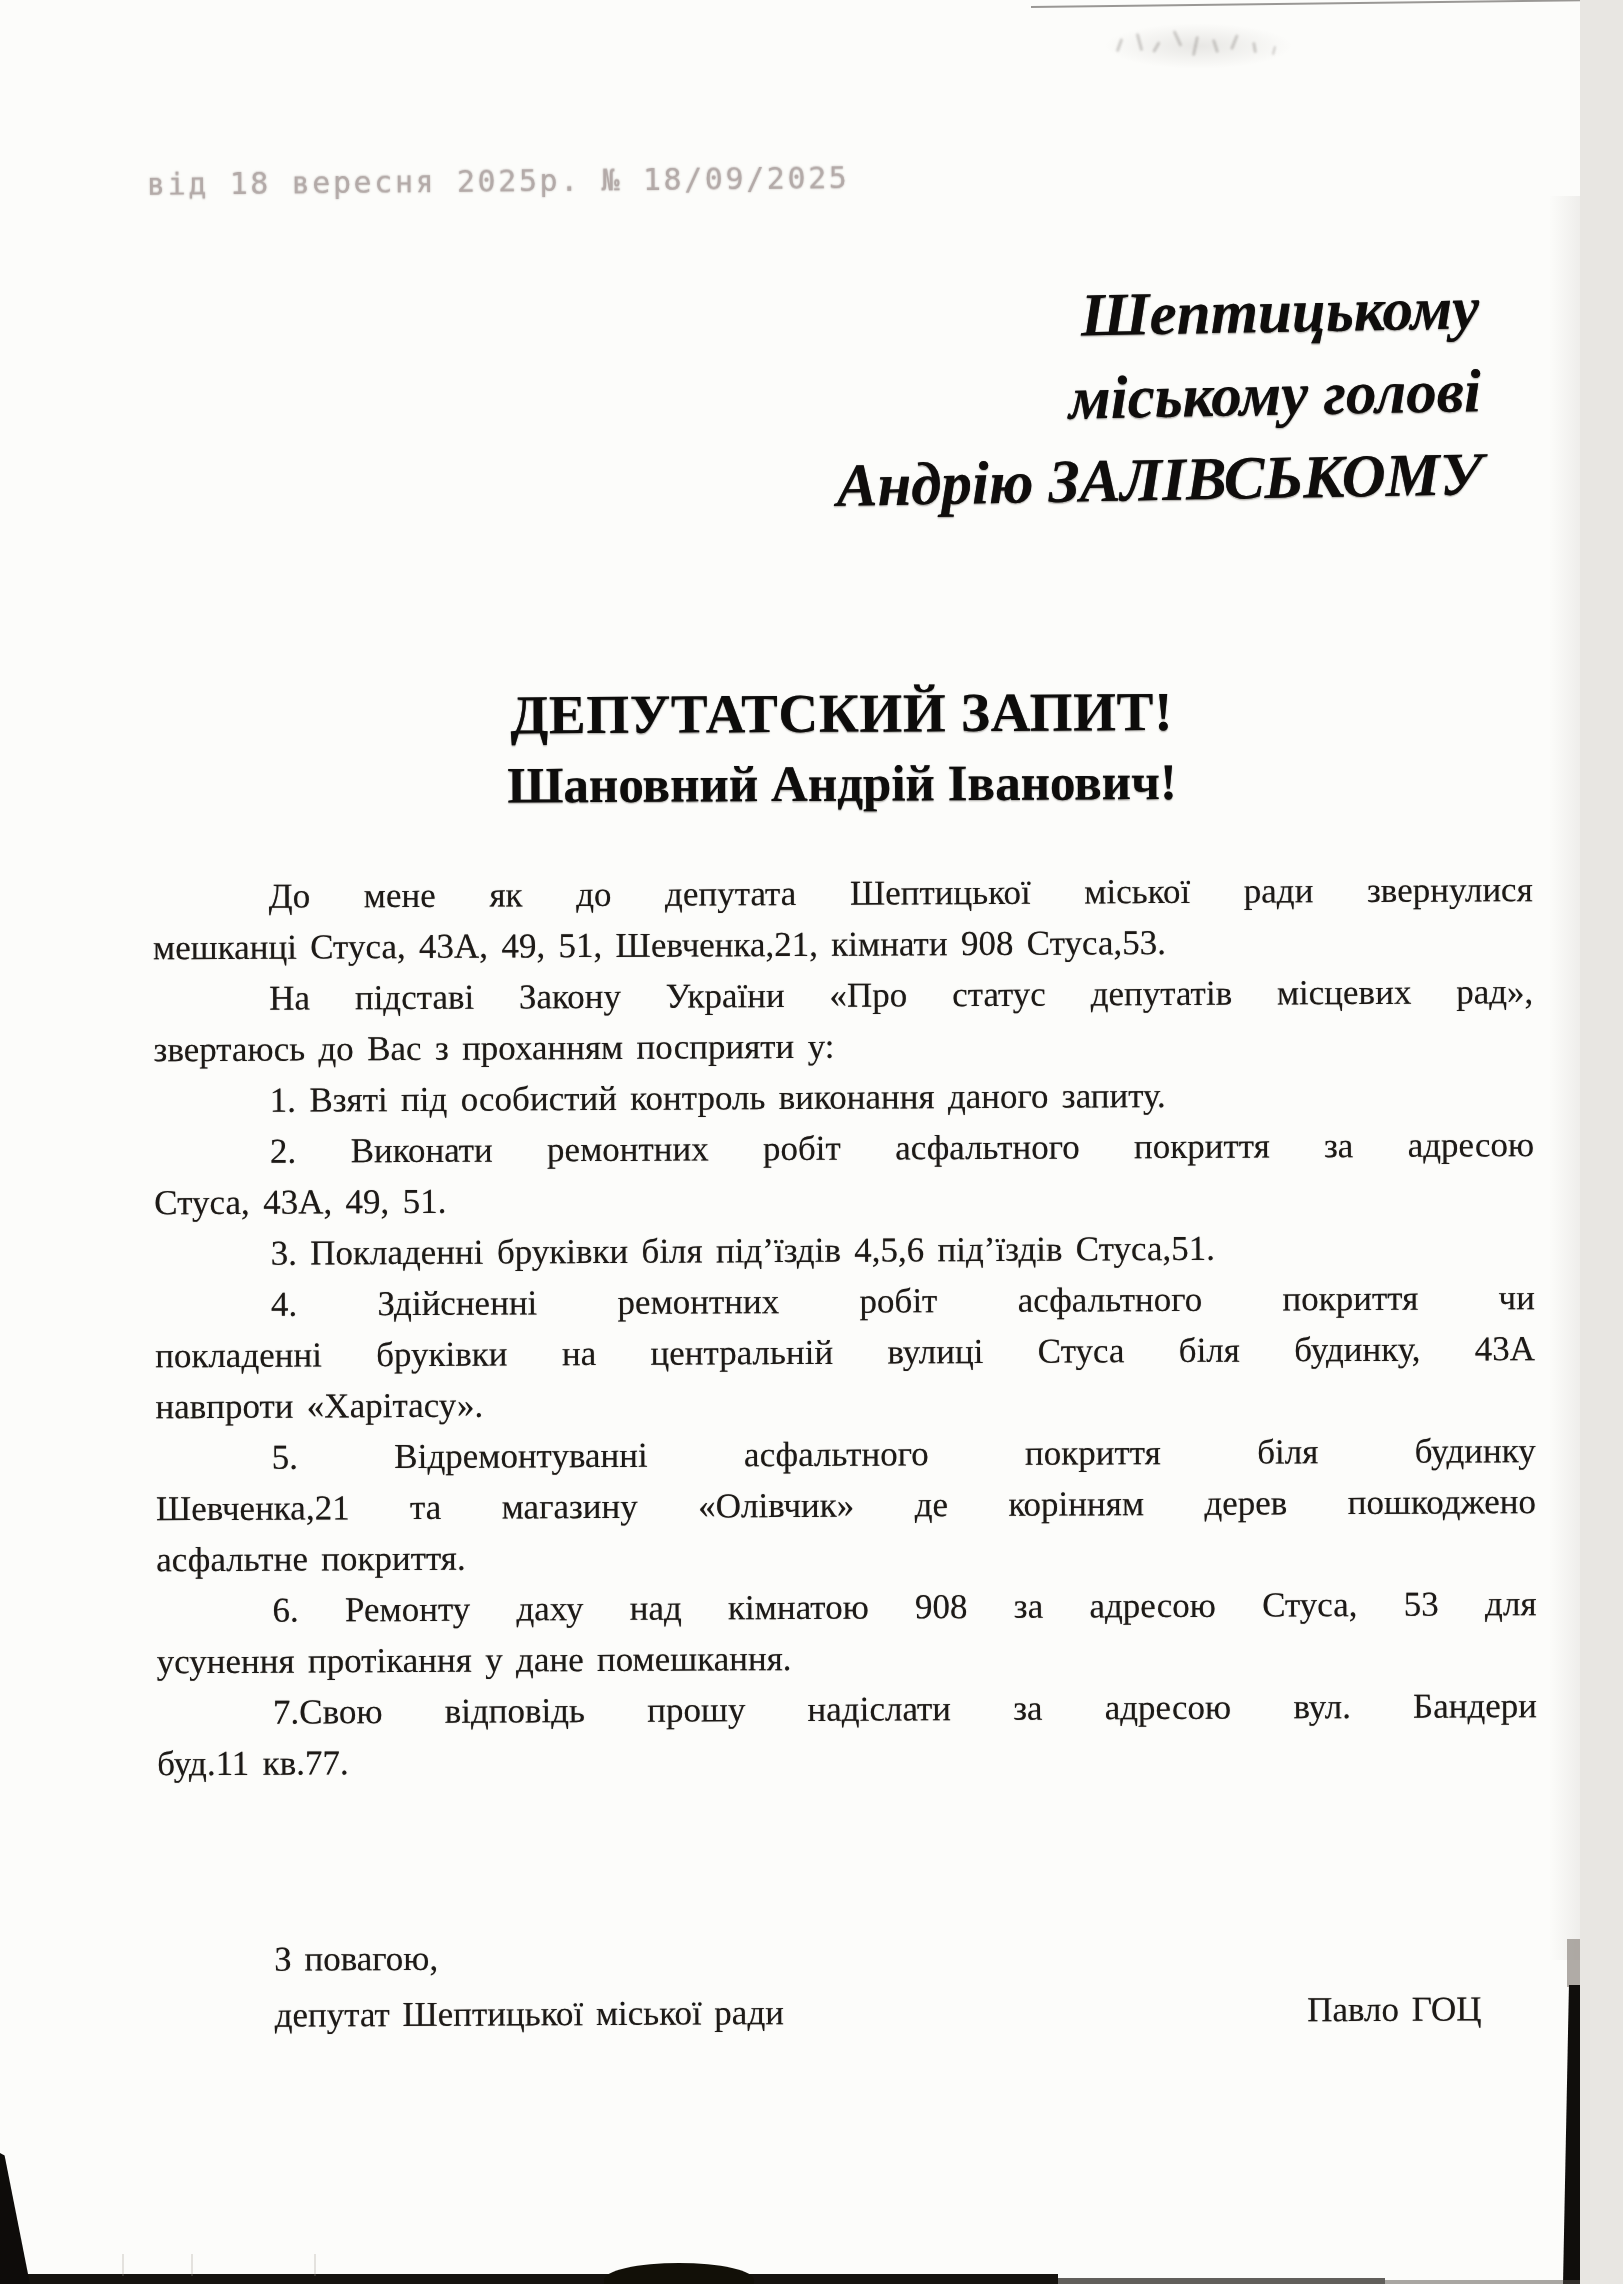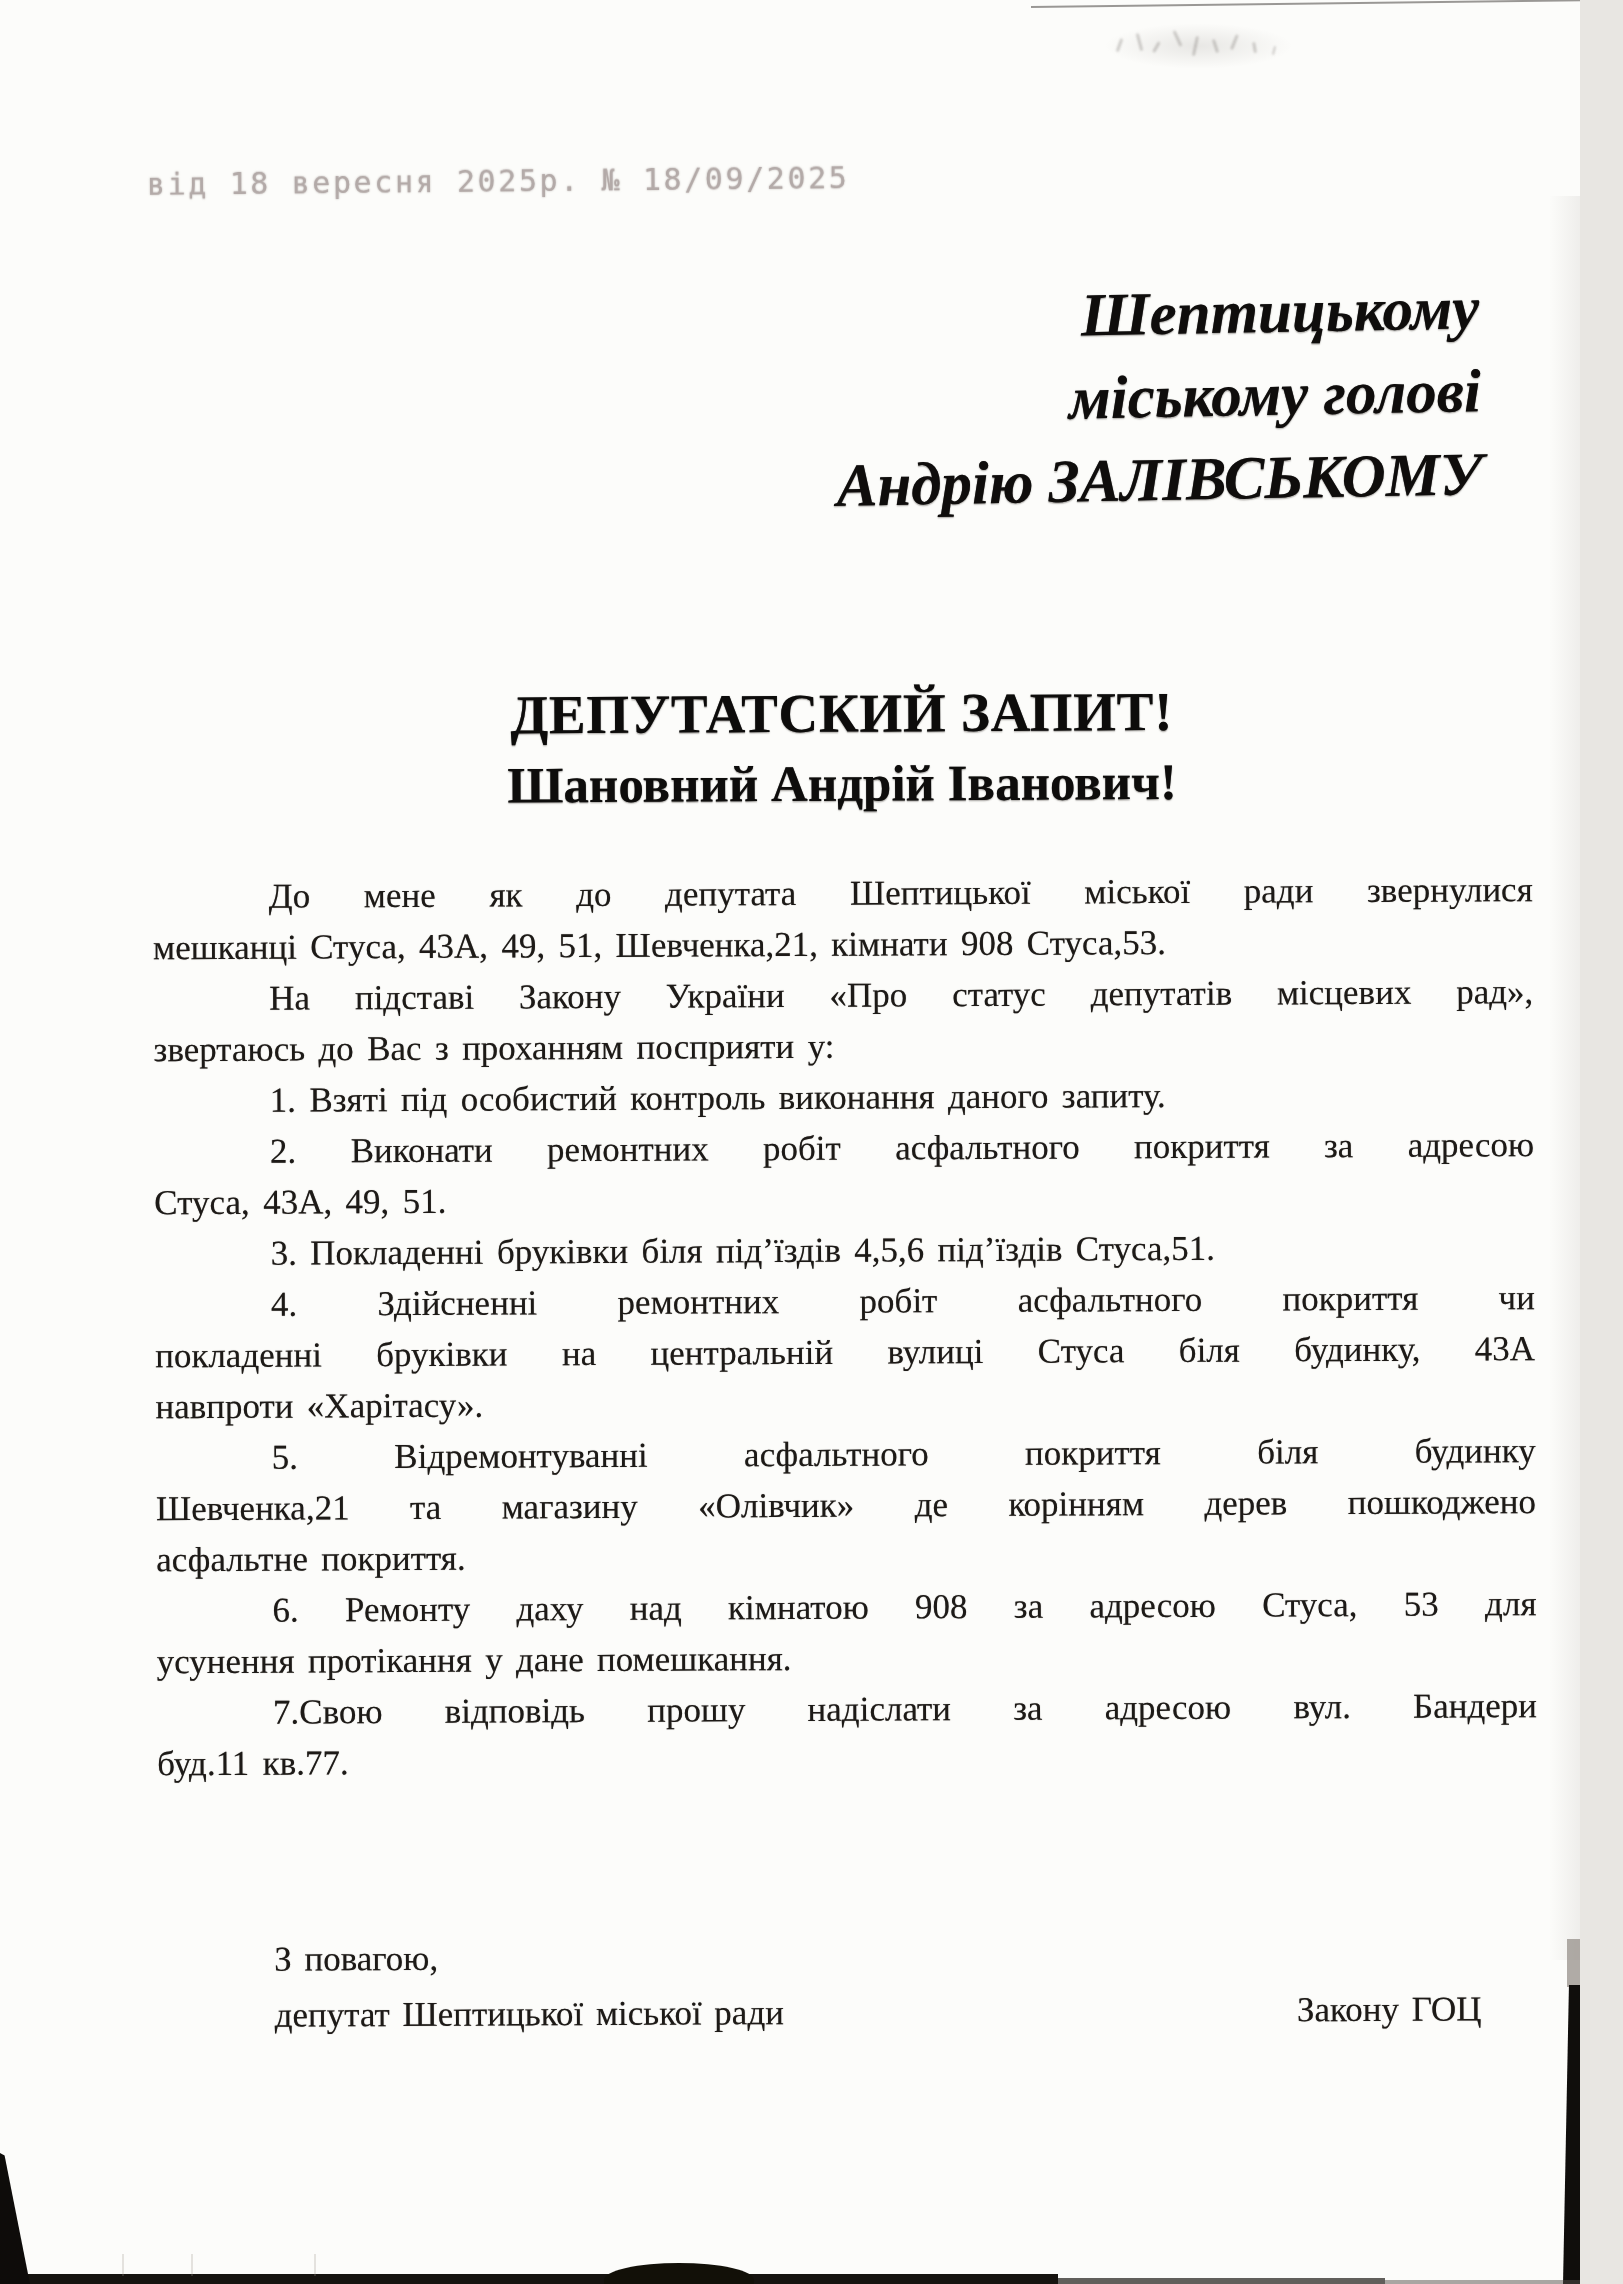--- a/index.html
+++ b/index.html
@@ -135,21 +135,21 @@
         <div class="line first just">6. Ремонту даху над кімнатою 908 за адресою Стуса, 53 для</div>
         <div class="line">усунення протікання у дане помешкання.</div>
         <div class="line first just">7.Свою відповідь прошу надіслати за адресою вул. Бандери</div>
         <div class="line">буд.11 кв.77.</div>
       </div>
 
     <div class="signature">
       <div class="closing">З повагою,</div>
       <div class="sig-row">
         <span class="role">депутат Шептицької міської ради</span>
-        <span class="name">Закону ГОЦ</span>
+        <span class="name">Павло ГОЦ</span>
       </div>
     </div>
 
   </div>
 
   <div class="edge-tint"></div>
   <div class="top-line"></div>
   <div class="smudge-halo"></div>
   <div class="right-bar-cap"></div>
   <div class="right-bar"></div>

